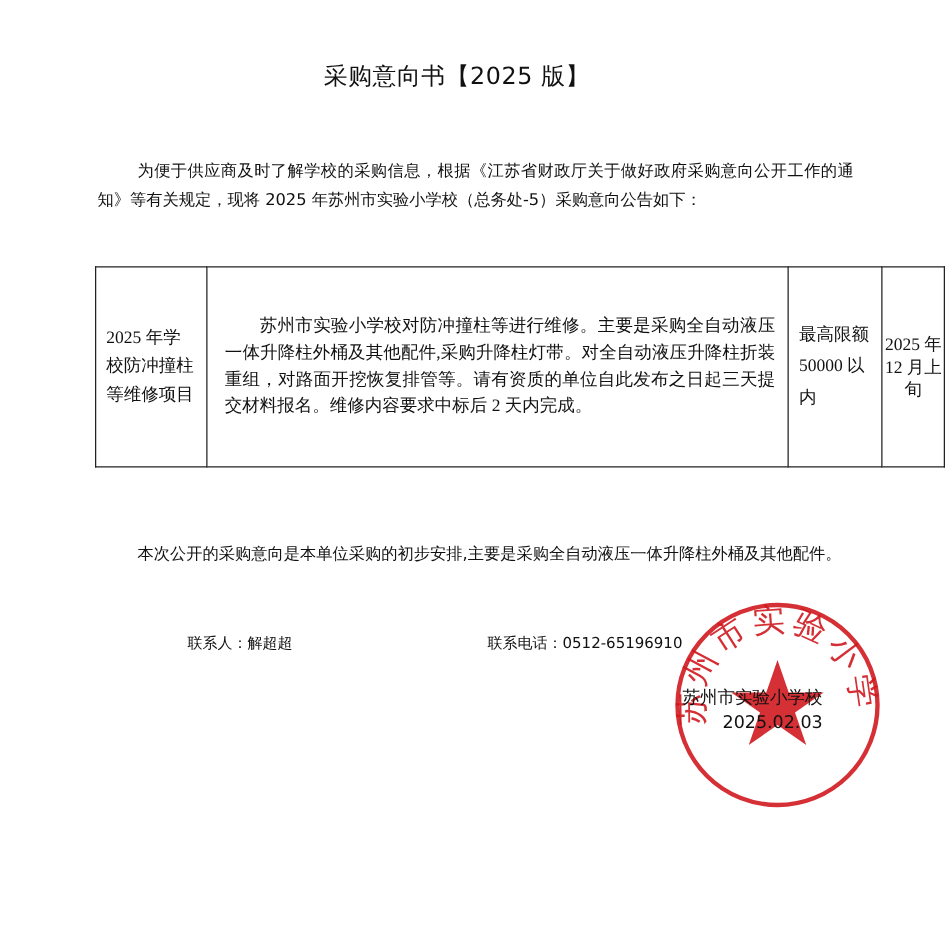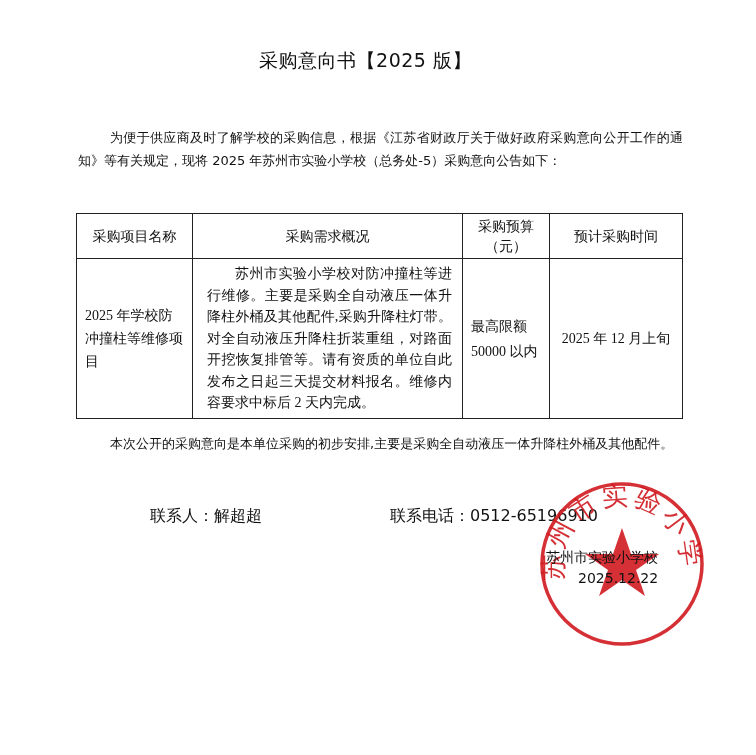--- a/index.html
+++ b/index.html
@@ -14,46 +14,37 @@
   table.grid { position:absolute; left:76px; top:213px; border-collapse:collapse;
                font-size:14px; color:#111; }
   table.grid td, table.grid th { border:1.5px solid #222; font-weight:normal; padding:0; }
   table.grid th { height:44px; text-align:center; vertical-align:middle; line-height:20px; }
   table.grid td { vertical-align:middle; height:155px;font-family:Liberation Serif, serif; }
   .c1 { width:115px; } .c2 { width:269px; } .c3 { width:86px; } .c4 { width:132px; }
   .name-cell { padding:0 8px !important; line-height:23px;margin-top:28px; }
   .desc-cell { padding:2px 10px 2px 14px !important; line-height:21.5px; text-indent:28px; text-align:justify; }
   .budget-cell { padding:0 8px !important; line-height:25px; }
   .time-cell { text-align:center;margin-left:37px; }
-  .contact { position:absolute; top:506px; font-size:16px; color:#111; }
+  .contact { position:absolute; top:506px; font-size:12px; color:#111; }
   .contact-person { left:150px; }
   .contact-phone { left:390px; }
   .stamp { position:absolute; left:538px; top:480px; width:168px; height:168px; }
   .sign { position:absolute; font-size:14px; color:#111; }
   .sign-org { left:546px; top:549px; }
   .sign-date { left:578px; top:570px; }
 </style>
 </head>
 <body>
 
 <div class="title">采购意向书【2025 版】</div>
 
 <div class="para p1">为便于供应商及时了解学校的采购信息，根据《江苏省财政厅关于做好政府采购意向公开工作的通知》等有关规定，现将 2025 年苏州市实验小学校（总务处-5）采购意向公告如下：</div>
 
 <table class="grid">
   <tbody>
-      <tr>
-    <th class="c1">采购项目名称</th>
-    <th class="c2">采购需求概况</th>
-    <th class="c3">
-      <div>采购预算</div>
-      <div>（元）</div>
-    </th>
-    <th class="c4">预计采购时间</th>
-  </tr>
   <tr>
     <td class="name-cell">2025 年学校防冲撞柱等维修项目</td>
     <td class="desc-cell">苏州市实验小学校对防冲撞柱等进行维修。主要是采购全自动液压一体升降柱外桶及其他配件,采购升降柱灯带。对全自动液压升降柱折装重组，对路面开挖恢复排管等。请有资质的单位自此发布之日起三天提交材料报名。维修内容要求中标后 2 天内完成。</td>
     <td class="budget-cell">最高限额 50000 以内</td>
     <td class="time-cell">2025 年 12 月上旬</td>
   </tr>
 </tbody>
   </table>
 
 <div class="para p2">本次公开的采购意向是本单位采购的初步安排,主要是采购全自动液压一体升降柱外桶及其他配件。</div>
@@ -66,13 +57,13 @@
     <path id="arc" d="M 26 100 A 60 60 0 1 1 142 100"></path>
   </defs>
   <circle cx="84" cy="84" r="80" fill="none" stroke="#d0191f" stroke-width="3.5" opacity="0.9"></circle>
   <text font-size="26" fill="#d0191f" font-family="DejaVu Sans, sans-serif" opacity="0.9" letter-spacing="4">
     <textPath href="#arc">苏州市实验小学校</textPath>
   </text>
   <polygon points="84,48 93,74 121,74 98,90 107,116 84,100 61,116 70,90 47,74 75,74" fill="#d0191f" opacity="0.9"></polygon>
 </svg>
 
 <div class="sign sign-org">苏州市实验小学校</div>
-<div class="sign sign-date">2025.12.22</div>
+<div class="sign sign-date">2025.02.03</div>
 
 </body></html>

